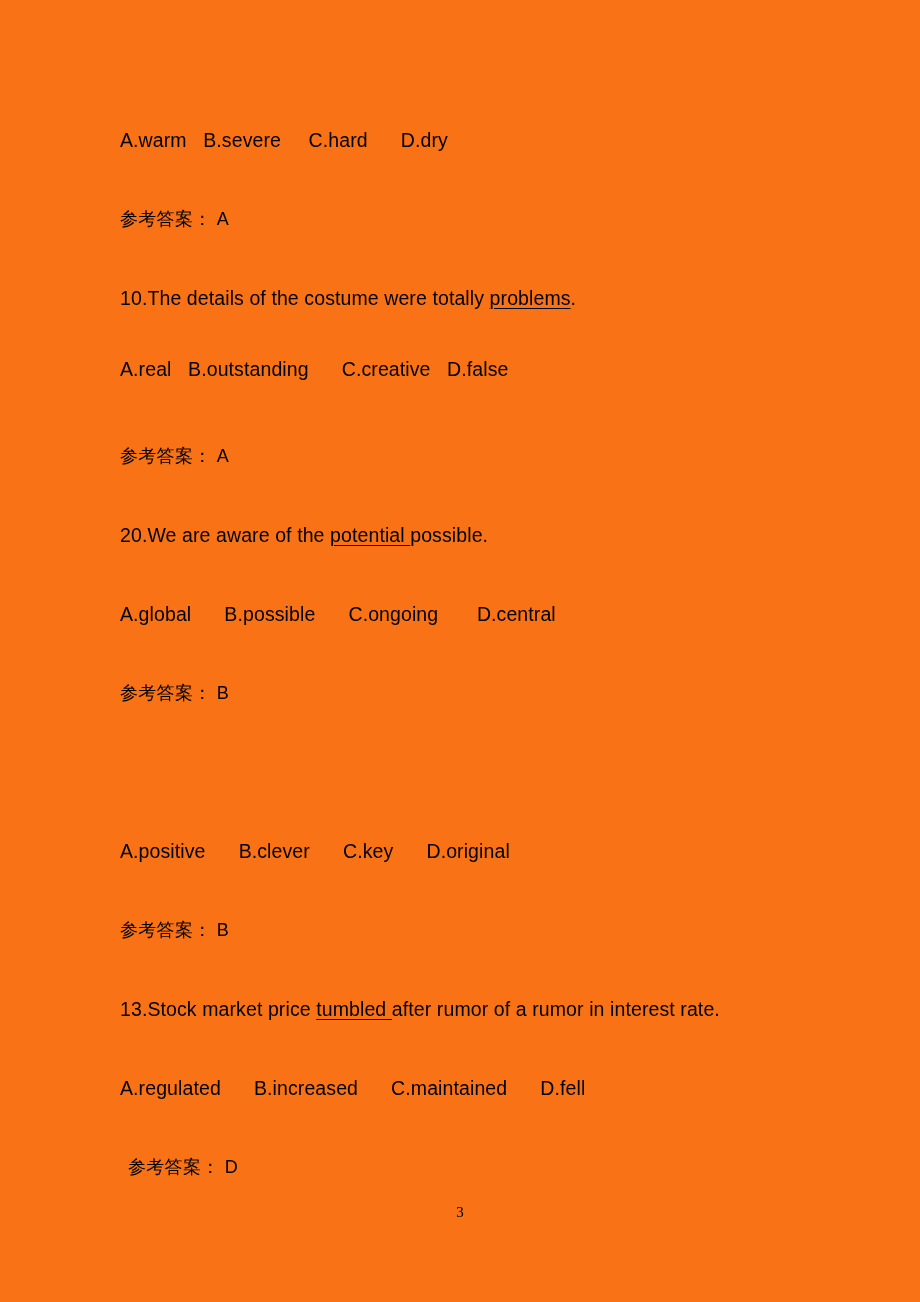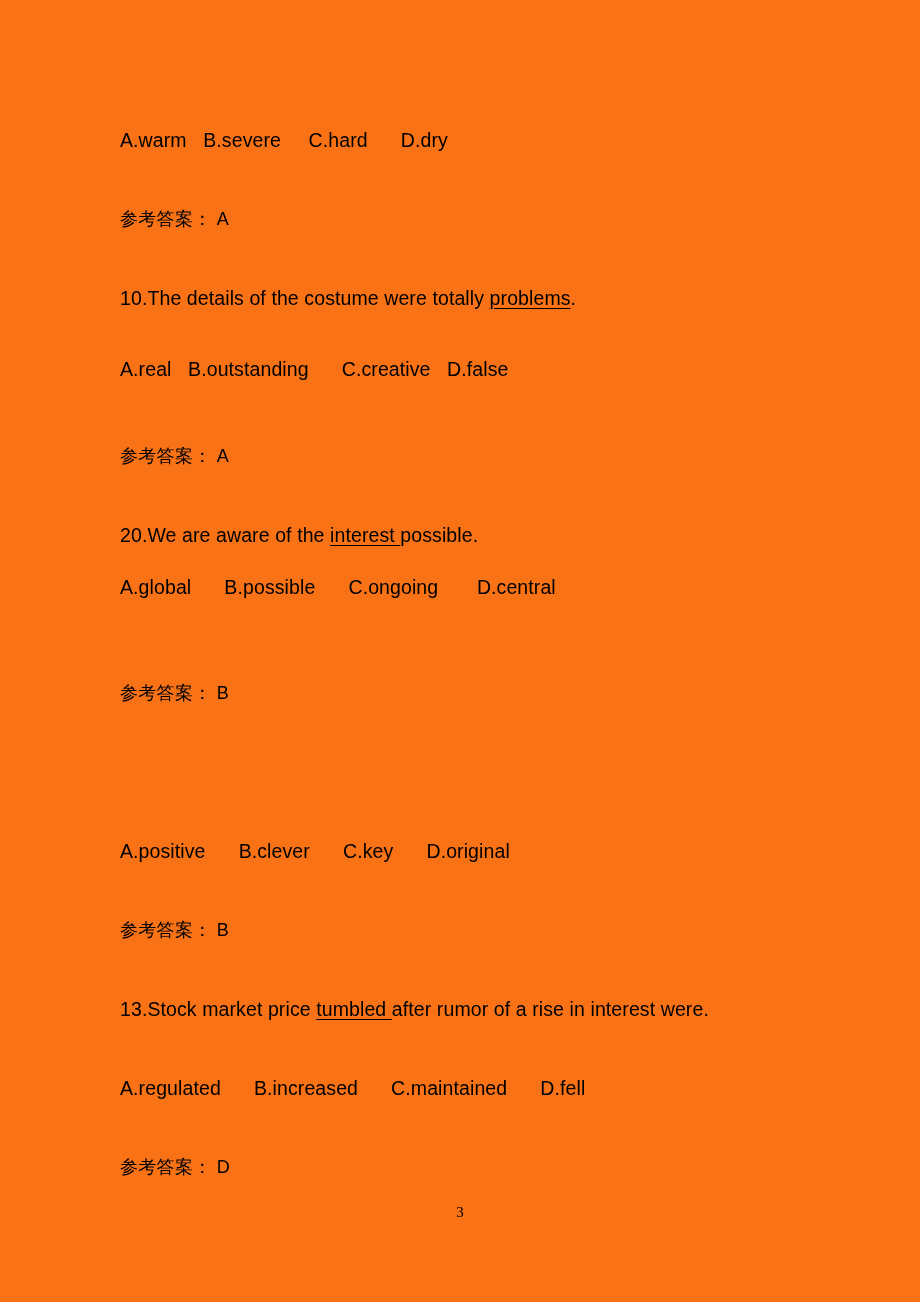--- a/index.html
+++ b/index.html
@@ -58,23 +58,23 @@
 </head>
 <body>
 
 <div class="page">
   <div class="content" id="doc-body" style="position: absolute; top: 0px; height: 1302px;">
       <div class="para" style="position: absolute; top: 127px; left: 0px;"><span>A.warm   B.severe     C.hard      D.dry</span></div>
       <div class="para cn" style="position: absolute; top: 206px; left: 0px;"><span>参考答案：</span> <span>A</span></div>
       <div class="para" style="position: absolute; top: 285px; left: 0px;"><span>10.</span><span>The details of the costume were totally </span><span class="u">problems</span><span>.</span></div>
       <div class="para" style="position: absolute; top: 356px; left: 0px;"><span>A.real   B.outstanding      C.creative   D.false</span></div>
       <div class="para cn" style="position: absolute; top: 443px; left: 0px;"><span>参考答案：</span> <span>A</span></div>
-      <div class="para" style="position: absolute; top: 522px; left: 0px;"><span>20.</span><span>We are aware of the </span><span class="u">interest </span><span>possible.</span></div>
-      <div class="para" style="position: absolute; top: 574px; left: 0px;"><span>A.global      B.possible      C.ongoing       D.central</span></div>
+      <div class="para" style="position: absolute; top: 522px; left: 0px;"><span>20.</span><span>We are aware of the </span><span class="u">potential </span><span>possible.</span></div>
+      <div class="para" style="position: absolute; top: 601px; left: 0px;"><span>A.global      B.possible      C.ongoing       D.central</span></div>
       <div class="para cn" style="position: absolute; top: 680px; left: 0px;"><span>参考答案：</span> <span>B</span></div>
       <div class="para" style="position: absolute; top: 838px; left: 0px;"><span>A.positive      B.clever      C.key      D.original</span></div>
       <div class="para cn" style="position: absolute; top: 917px; left: 0px;"><span>参考答案：</span> <span>B</span></div>
-      <div class="para" style="position: absolute; top: 996px; left: 0px;"><span>13.</span><span>Stock market price </span><span class="u">tumbled </span><span>after rumor of a rise in interest were.</span></div>
+      <div class="para" style="position: absolute; top: 996px; left: 0px;"><span>13.</span><span>Stock market price </span><span class="u">tumbled </span><span>after rumor of a rumor in interest rate.</span></div>
       <div class="para" style="position: absolute; top: 1075px; left: 0px; text-align: right;"><span>A.regulated      B.increased      C.maintained      D.fell</span></div>
-      <div class="para cn" style="position: absolute; top: 1154px; left: 0px;"><span>参考答案：</span> <span>D</span></div>
+      <div class="para cn" style="position: absolute; top: 1154px; left: 8px;"><span>参考答案：</span> <span>D</span></div>
     </div>
   <div class="page-number" style="top:1204px;">3</div>
 </div>
 
 </body></html>

